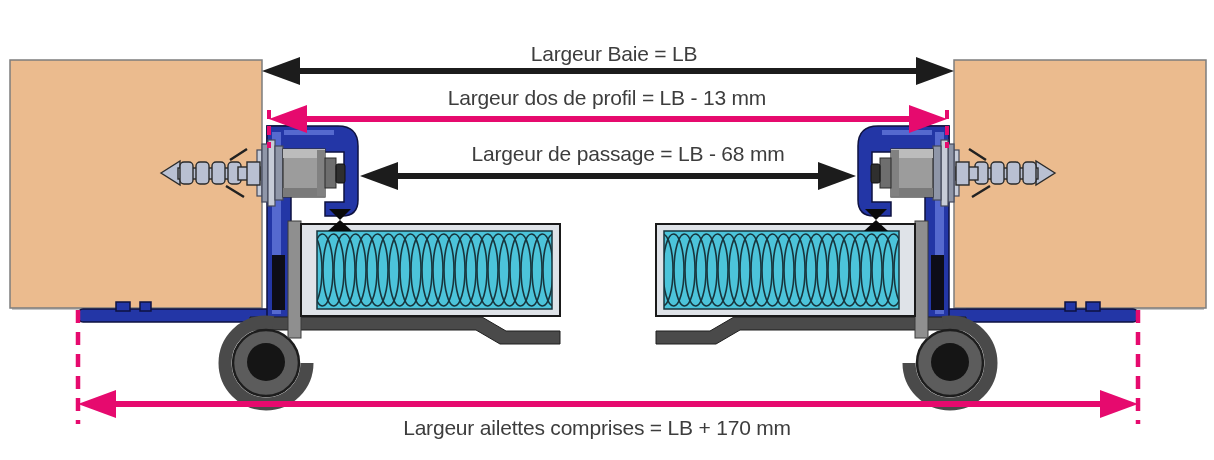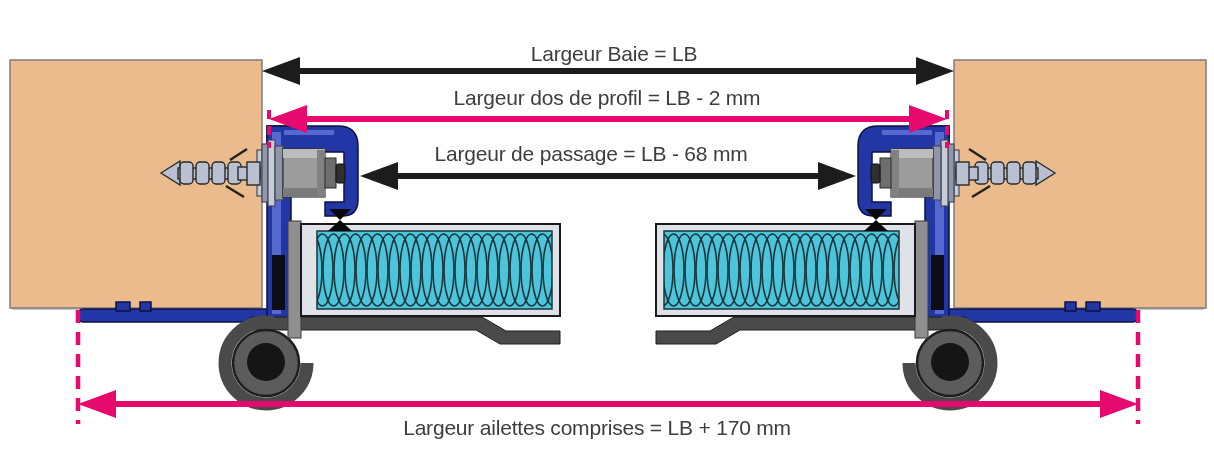--- a/index.html
+++ b/index.html
@@ -137,16 +137,16 @@
       <polygon class="blk-head" points="856,176 818,162 818,190"></polygon>
     </g>
     <g>
       <line class="pink-line" x1="116" y1="404" x2="1100" y2="404"></line>
       <polygon class="pink-head" points="78,404 116,390 116,418"></polygon>
       <polygon class="pink-head" points="1138,404 1100,390 1100,418"></polygon>
     </g>
   </svg>
 
   <div class="dim-label" style="left:614px;top:42px;">Largeur Baie = LB</div>
-  <div class="dim-label" style="left:607px;top:86px;">Largeur dos de profil = LB - 2 mm</div>
-  <div class="dim-label" style="left:591px;top:142px;">Largeur de passage = LB - 68 mm</div>
+  <div class="dim-label" style="left:607px;top:86px;">Largeur dos de profil = LB - 13 mm</div>
+  <div class="dim-label" style="left:628px;top:142px;">Largeur de passage = LB - 68 mm</div>
   <div class="dim-label" style="left:597px;top:416px;">Largeur ailettes comprises = LB + 170 mm</div>
 </div>
 
 </body></html>

